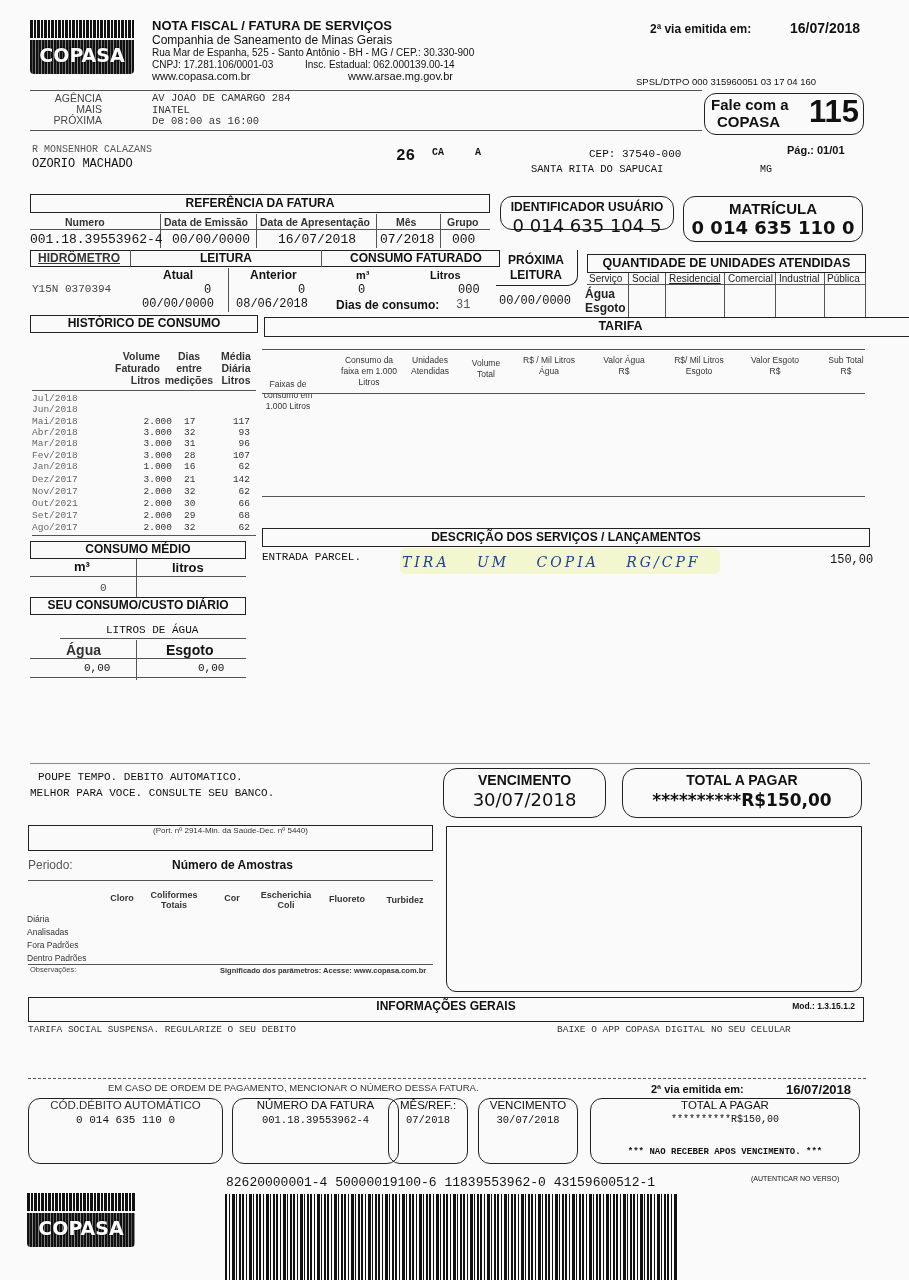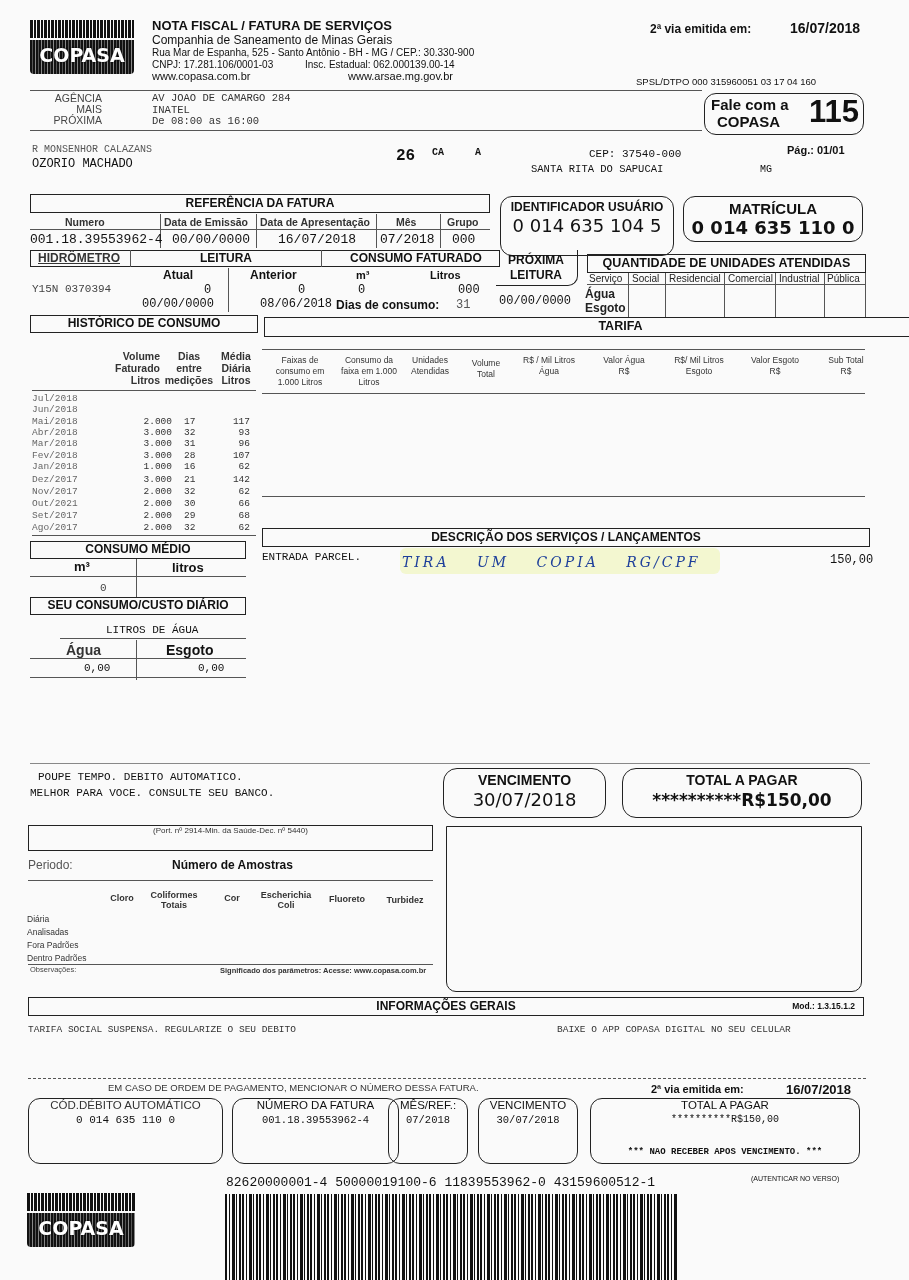--- a/index.html
+++ b/index.html
@@ -98,21 +98,21 @@
 <div class="vr" style="left:376px;top:214px;height:34px;"></div>
 <div class="vr" style="left:440px;top:214px;height:34px;"></div>
 <div class="abs mono" style="left:30px;top:232px;width:460px;font-size:13px;">
   <span class="abs" style="left:0;top:0;">001.18.39553962-4</span>
   <span class="abs" style="left:142px;top:0;">00/00/0000</span>
   <span class="abs" style="left:248px;top:0;">16/07/2018</span>
   <span class="abs" style="left:350px;top:0;">07/2018</span>
   <span class="abs" style="left:422px;top:0;">000</span>
 </div>
 
-<div class="abs rbox" style="left:500px;top:196px;width:174px;height:60px;border-radius:12px;">
+<div class="abs rbox" style="left:500px;top:196px;width:174px;height:34px;border-radius:12px;">
   <div class="b" style="text-align:center;font-size:12px;margin-top:3px;">IDENTIFICADOR USUÁRIO</div>
   <div style="text-align:center;font-size:18px;font-family:'DejaVu Sans',sans-serif;margin-top:1px;">0 014 635 104 5</div>
 </div>
 
 <div class="abs rbox" style="left:683px;top:196px;width:180px;height:46px;">
   <div class="b" style="text-align:center;font-size:15px;margin-top:3px;">MATRÍCULA</div>
   <div class="b" style="text-align:center;font-size:18px;font-family:'DejaVu Sans',sans-serif;">0 014 635 110 0</div>
 </div>
 
 <div class="abs boxline" style="left:30px;top:250px;width:470px;height:17px;"></div>
@@ -122,42 +122,42 @@
 <div class="abs b" style="left:200px;top:251px;font-size:12px;">LEITURA</div>
 <div class="abs b" style="left:350px;top:251px;font-size:12px;">CONSUMO FATURADO</div>
 
 <div class="abs mono" style="left:32px;top:283px;font-size:11px;color:#444;">Y15N 0370394</div>
 <div class="abs b" style="left:163px;top:268px;font-size:12px;">Atual</div>
 <div class="abs b" style="left:250px;top:268px;font-size:12px;">Anterior</div>
 <div class="vr" style="left:228px;top:268px;height:44px;"></div>
 <div class="abs mono" style="left:204px;top:283px;font-size:12px;">0</div>
 <div class="abs mono" style="left:298px;top:283px;font-size:12px;">0</div>
 <div class="abs mono" style="left:142px;top:297px;font-size:12px;">00/00/0000</div>
-<div class="abs mono" style="left:236px;top:297px;font-size:12px;margin-left:24px;">08/06/2018</div>
+<div class="abs mono" style="left:236px;top:297px;font-size:12px;">08/06/2018</div>
 
 <div class="abs b" style="left:356px;top:269px;font-size:11px;">m³</div>
 <div class="abs b" style="left:430px;top:269px;font-size:11px;">Litros</div>
 <div class="abs mono" style="left:358px;top:283px;font-size:12px;">0</div>
 <div class="abs mono" style="left:458px;top:283px;font-size:12px;">000</div>
 <div class="abs b" style="left:336px;top:298px;font-size:12px;">Dias de consumo:</div>
 <div class="abs mono" style="left:456px;top:298px;font-size:12px;color:#555;">31</div>
 
 <div class="abs" style="left:496px;top:250px;width:82px;height:36px;border:1.5px solid #222;border-radius:0 0 10px 0;border-left:none;border-top:none;"></div>
 <div class="abs b" style="left:508px;top:253px;font-size:12px;text-align:center;line-height:15px;">
   <div>PRÓXIMA</div>
     <div>LEITURA</div>
 </div>
 <div class="abs mono" style="left:499px;top:294px;font-size:12px;">00/00/0000</div>
 
 <div class="abs hdr-box" style="left:587px;top:254px;width:279px;height:19px;line-height:16px;font-size:12.5px;">QUANTIDADE DE UNIDADES ATENDIDAS</div>
 <div class="abs" style="left:587px;top:273px;width:279px;height:44px;font-size:10px;color:#222;">
   <div class="hr" style="left:0;top:11px;width:279px;"></div>
   <span class="abs" style="left:2px;top:0;">Serviço</span>
   <span class="abs" style="left:45px;top:0;">Social</span>
-  <span class="abs" style="left:82px;top:0;">Residencial</span>
+  <span class="abs" style="left:82px;top:0;text-decoration:underline;">Residencial</span>
   <span class="abs" style="left:141px;top:0;">Comercial</span>
   <span class="abs" style="left:192px;top:0;">Industrial</span>
   <span class="abs" style="left:240px;top:0;">Pública</span>
   <div class="vr" style="left:41px;top:0;height:44px;"></div>
   <div class="vr" style="left:78px;top:0;height:44px;"></div>
   <div class="vr" style="left:137px;top:0;height:44px;"></div>
   <div class="vr" style="left:188px;top:0;height:44px;"></div>
   <div class="vr" style="left:237px;top:0;height:44px;"></div>
   <div class="vr" style="left:278px;top:0;height:44px;"></div>
   <span class="abs b" style="left:-2px;top:14px;font-size:12px;">Água</span>
@@ -251,21 +251,21 @@
 <div class="hist-row mono" style="top:522px;">
     <span class="m">Ago/2017</span>
     <span class="v">2.000</span>
     <span class="d">32</span>
     <span class="a">62</span>
   </div>
 <div class="hr" style="left:32px;top:535px;width:224px;"></div>
 
 <div class="abs hdr-box" style="left:264px;top:317px;width:713px;height:20px;line-height:17px;font-size:12.5px;">TARIFA</div>
 <div class="hr" style="left:262px;top:349px;width:603px;"></div>
-<div class="tar-col" style="left:268px;width:64px;">Faixas de consumo em 1.000 Litros</div>
+<div class="tar-col" style="left:256px;width:64px;margin-top:24px;">Faixas de consumo em 1.000 Litros</div>
 <div class="tar-col" style="left:338px;width:62px;">Consumo da faixa em 1.000 Litros</div>
 <div class="tar-col" style="left:404px;width:52px;">Unidades Atendidas</div>
 <div class="tar-col" style="left:462px;width:48px;top:358px;">Volume Total</div>
 <div class="tar-col" style="left:520px;width:58px;">R$ / Mil Litros Água</div>
 <div class="tar-col" style="left:600px;width:48px;">Valor Água R$</div>
 <div class="tar-col" style="left:670px;width:58px;">R$/ Mil Litros Esgoto</div>
 <div class="tar-col" style="left:750px;width:50px;">Valor Esgoto R$</div>
 <div class="tar-col" style="left:828px;width:36px;">Sub Total R$</div>
 <div class="hr" style="left:262px;top:393px;width:603px;"></div>
 <div class="hr" style="left:262px;top:496px;width:603px;"></div>
@@ -325,21 +325,21 @@
     <div>Analisadas</div>
     <div>Fora Padrões</div>
     <div>Dentro Padrões</div>
 </div>
 <div class="hr" style="left:28px;top:964px;width:405px;"></div>
 <div class="abs" style="left:30px;top:965px;font-size:7.5px;color:#444;">Observações:</div>
 <div class="abs b" style="left:220px;top:966px;font-size:7.5px;color:#333;">Significado dos parâmetros: Acesse: www.copasa.com.br</div>
 
 <div class="abs" style="left:446px;top:826px;width:416px;height:166px;border:1.5px solid #222;border-radius:0 0 10px 10px;"></div>
 
-<div class="abs boxline" style="left:28px;top:997px;width:836px;height:19px;">
+<div class="abs boxline" style="left:28px;top:997px;width:836px;height:25px;">
   <div class="b" style="position:absolute;left:0;right:0;text-align:center;top:1px;font-size:12px;">INFORMAÇÕES GERAIS</div>
   <div class="b" style="position:absolute;right:8px;top:3px;font-size:8.5px;">Mod.: 1.3.15.1.2</div>
 </div>
 <div class="abs mono" style="left:28px;top:1024px;font-size:9.5px;color:#333;">TARIFA SOCIAL SUSPENSA. REGULARIZE O SEU DEBITO</div>
 <div class="abs mono" style="left:557px;top:1024px;font-size:9.5px;color:#333;">BAIXE O APP COPASA DIGITAL NO SEU CELULAR</div>
 
 <div class="dash" style="left:28px;top:1078px;width:838px;"></div>
 <div class="abs" style="left:108px;top:1082px;font-size:9.5px;color:#333;">EM CASO DE ORDEM DE PAGAMENTO, MENCIONAR O NÚMERO DESSA FATURA.</div>
 <div class="abs b" style="left:651px;top:1083px;font-size:11px;">2ª via emitida em:</div>
 <div class="abs b" style="left:786px;top:1082px;font-size:13px;">16/07/2018</div>

